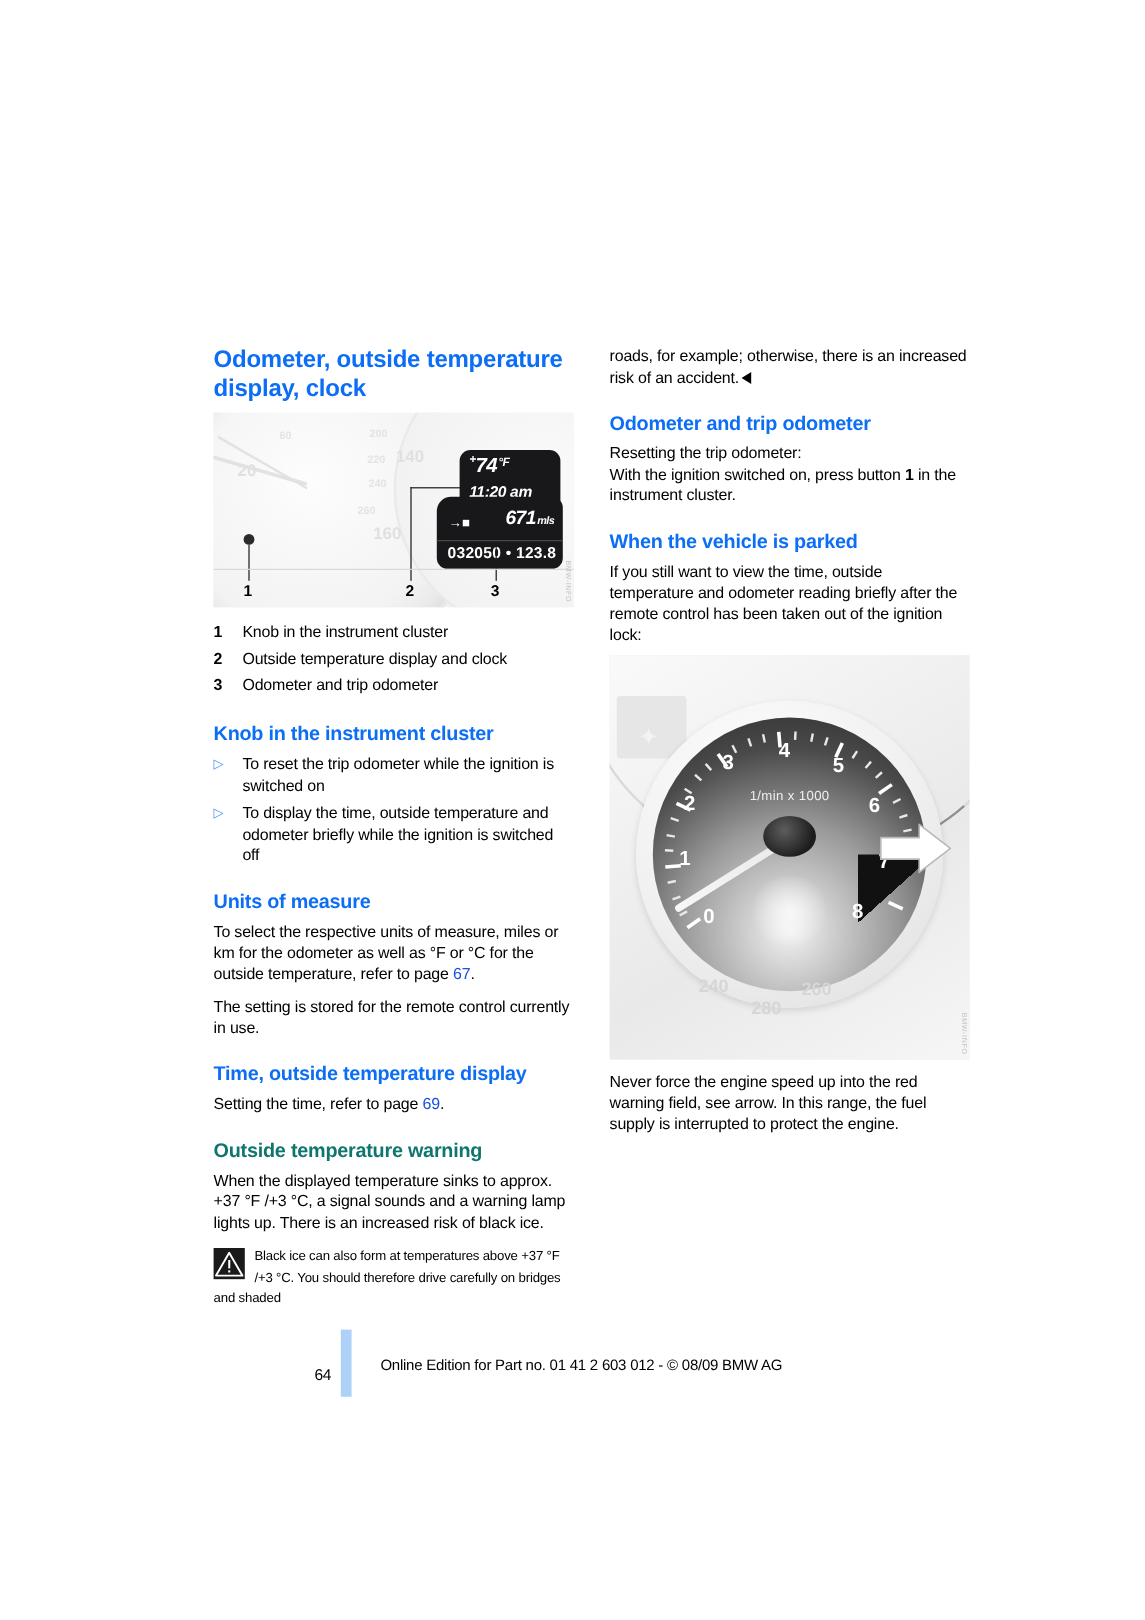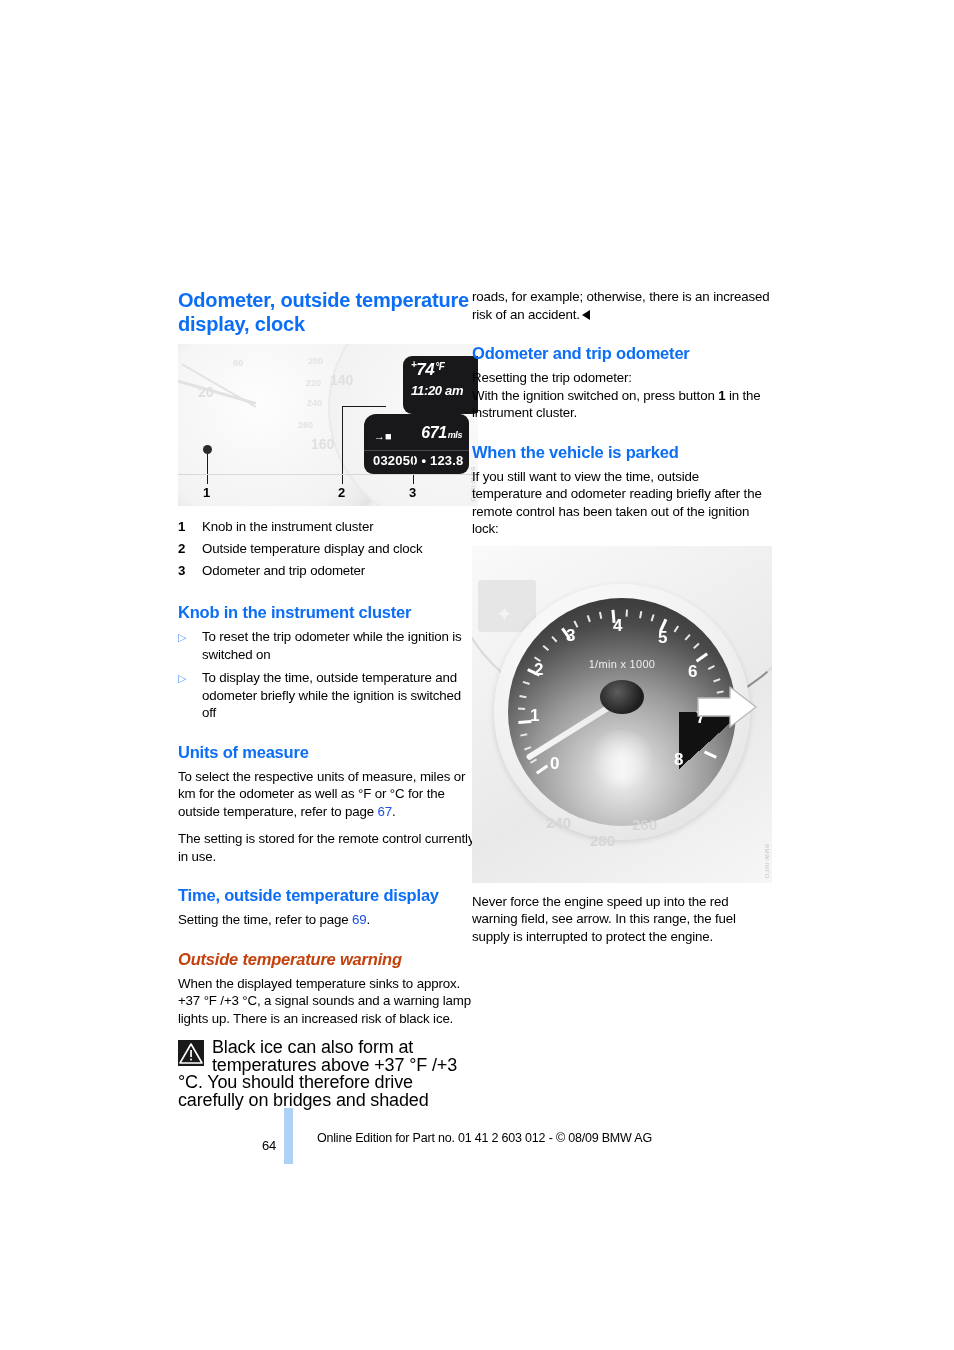--- a/index.html
+++ b/index.html
@@ -32,35 +32,35 @@
     color: #0c6ef5;
     letter-spacing: -0.4px;
   }
 
   .col {
     position: absolute;
     width: 300px;
     top: 288px;
   }
   .col-left  { left: 178px; }
-  .col-right { left: 472px; }
+  .col-right { left: 508px; }
 
   h2.sec {
     margin: 0 0 6px 0;
     font-size: 16.5px;
     font-weight: bold;
     color: #0c6ef5;
     line-height: 20px;
     letter-spacing: -0.2px;
   }
   h2.sec.big {
     font-size: 20px;
     line-height: 24px;
   }
-  h2.sec.light { color: #c2410c; font-style: italic; }
+  h2.sec.light { color: #0f766e; }
   h2.sec.top-gap { margin-top: 20px; }
 
   p.body {
     margin: 0 0 10px 0;
     font-size: 13.3px;
     line-height: 17.5px;
     letter-spacing: -0.15px;
   }
   p.tight { margin-bottom: 0; }
   .lnk { color: #1a4fe0; }
@@ -101,21 +101,21 @@
     width: 24px;
     flex: none;
     color: #5599ee;
     font-size: 11px;
     line-height: 18px;
   }
 
   
   .note {
     position: relative;
-    font-size: 18px;
+    font-size: 11px;
     line-height: 17.5px;
     letter-spacing: -0.15px;
     margin-top: 12px;
   }
   .note .warn-ico {
     float: left;
     width: 26px;
     height: 26px;
     background: #1a1a1a;
     margin: 1px 8px 0 0;
@@ -202,24 +202,23 @@
     font-weight: bold;
     color: #000;
   }
   .lcd {
     position: absolute;
     background: #18181a;
     color: #ffffff;
     border-radius: 7px;
   }
   .lcd-top {
-    left: 205px; top: 12px;
+    left: 205px; top: 31px;
     width: 84px; height: 58px;
     border-radius: 9px 9px 16px 9px;
-    margin-left: 20px;
   }
   .lcd-bot {
     left: 186px; top: 70px;
     width: 105px; height: 60px;
     border-radius: 12px 9px 9px 9px;
   }
   .lcd .t1 {
     position: absolute;
     left: 8px; top: 3px;
     font-size: 17px; font-weight: bold;

